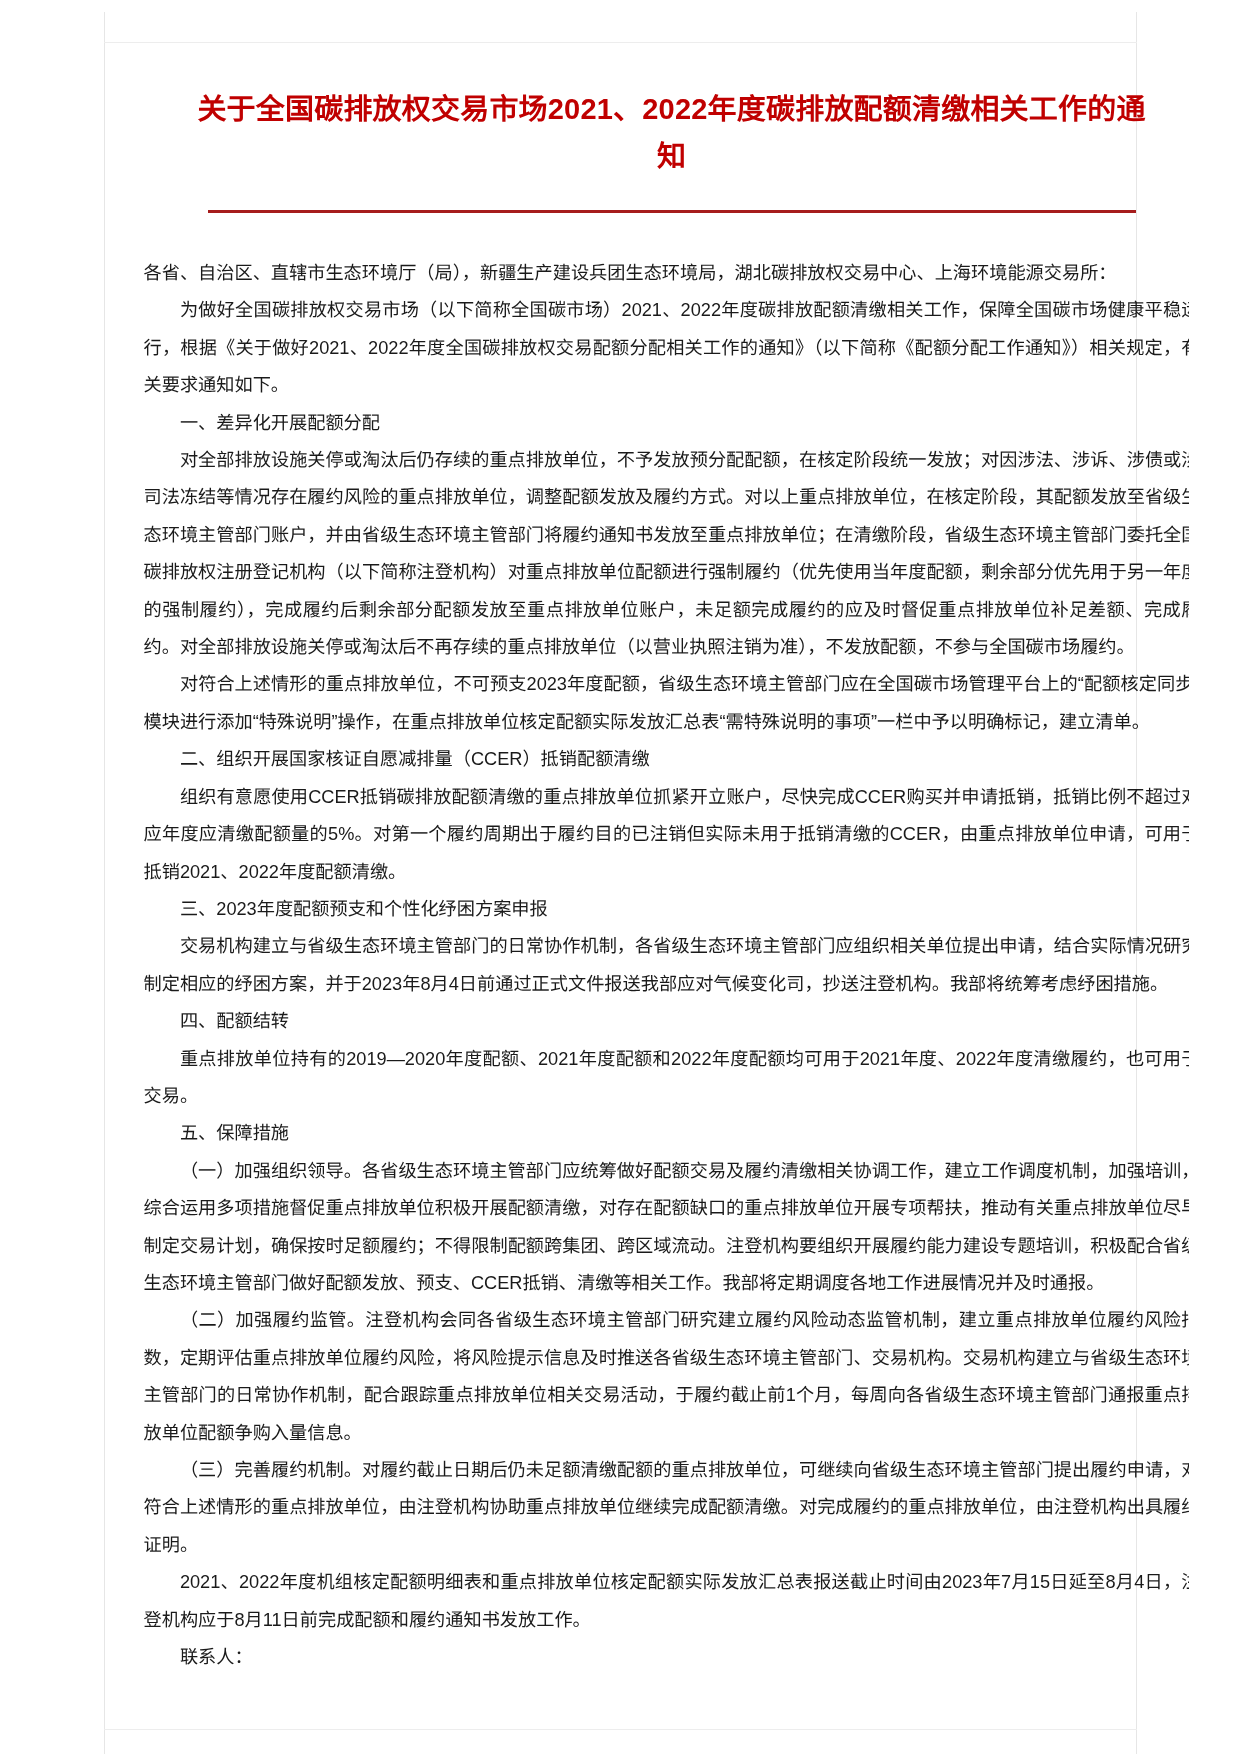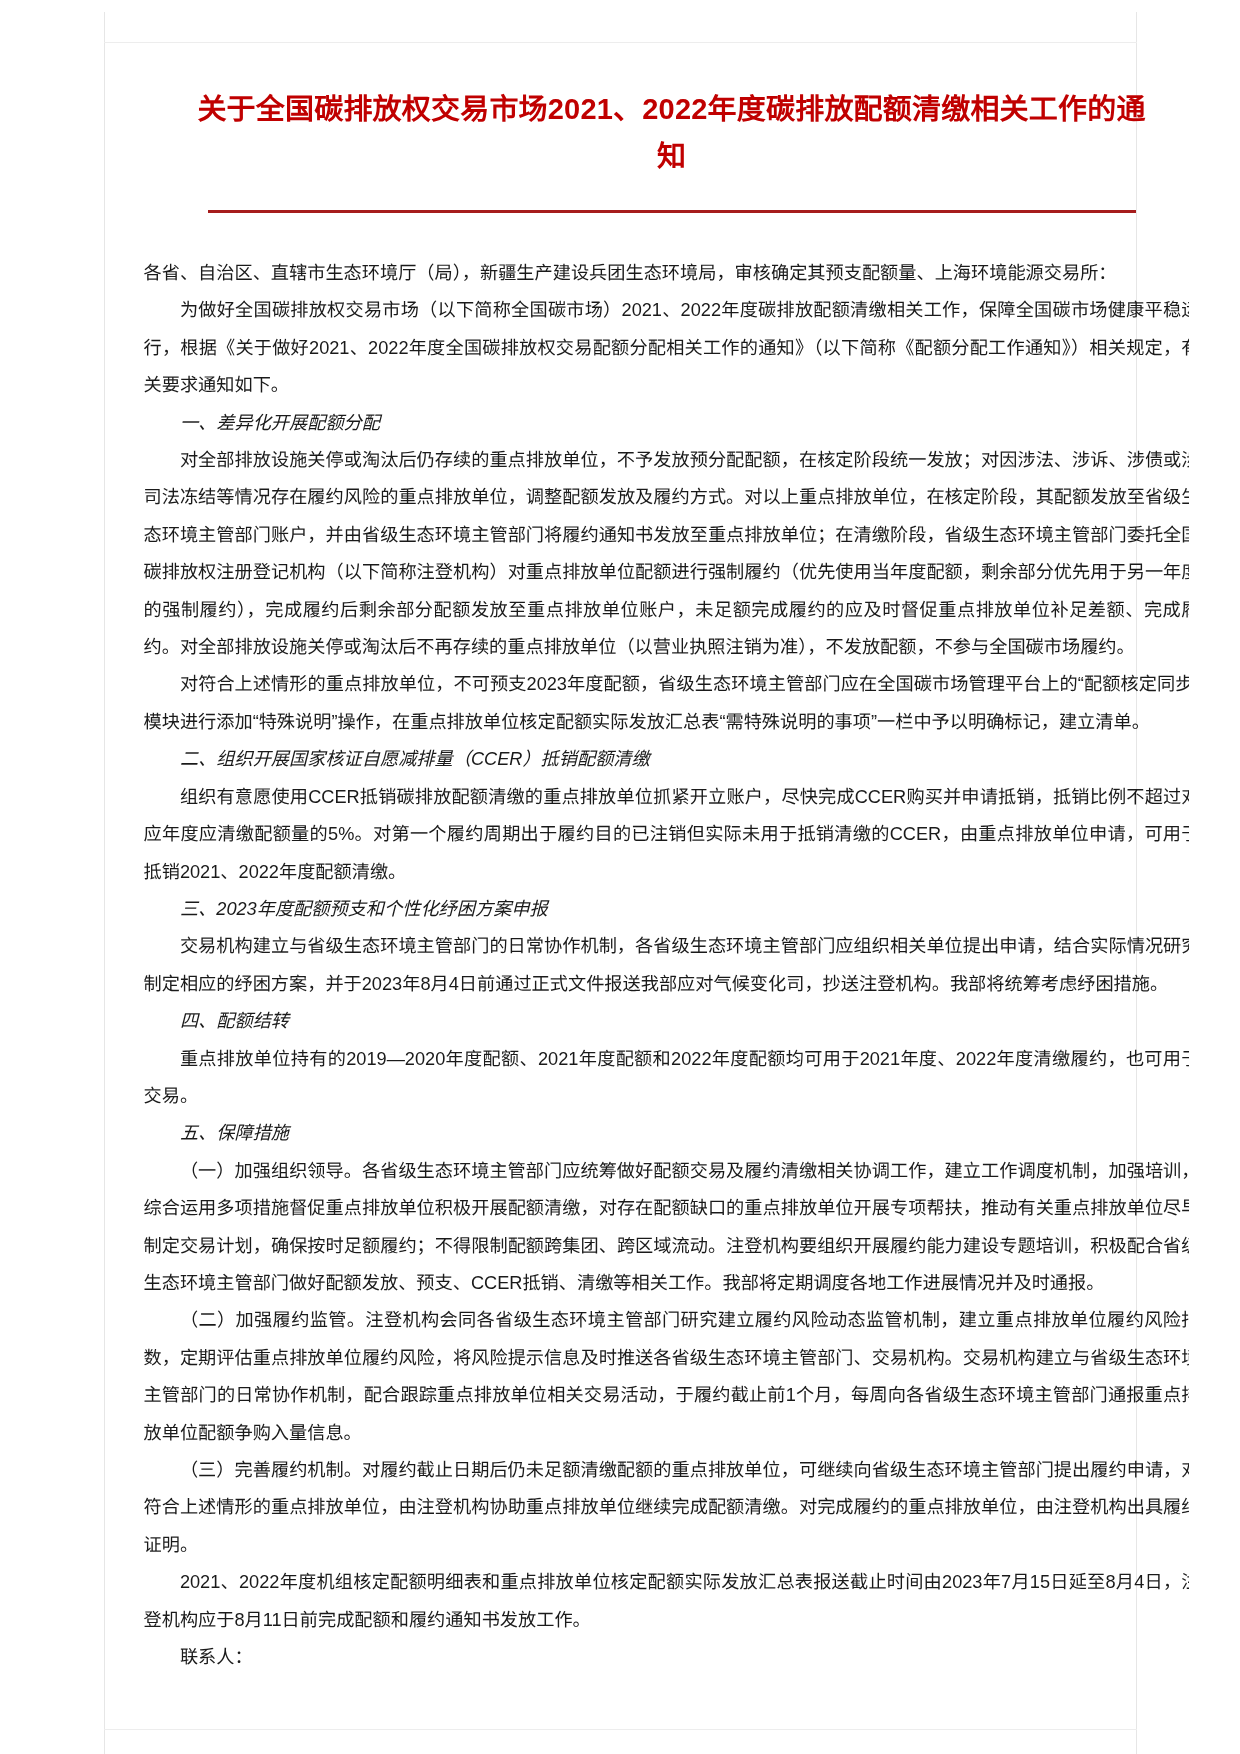--- a/index.html
+++ b/index.html
@@ -91,21 +91,20 @@
   }
 
   .para {
     margin: 0;
     text-indent: 2em;
     text-align: justify;
     text-justify: inter-ideograph;
   }
   .para.heading {
     text-indent: 2em;
-    font-style: italic;
   }
 
   
   .salutation {
     text-indent: 0;
   }
 </style>
 </head>
 <body>
 
@@ -117,21 +116,21 @@
   <div class="page-frame-bottom"></div>
 
   <div class="content">
 
     <h1 class="doc-title">关于全国碳排放权交易市场2021、2022年度碳排放配额清缴相关工作的通知</h1>
 
     <div class="title-rule"></div>
 
     <div class="body-block">
 
-      <p class="para salutation">各省、自治区、直辖市生态环境厅（局），新疆生产建设兵团生态环境局，审核确定其预支配额量、上海环境能源交易所：</p>
+      <p class="para salutation">各省、自治区、直辖市生态环境厅（局），新疆生产建设兵团生态环境局，湖北碳排放权交易中心、上海环境能源交易所：</p>
 
       <p class="para">为做好全国碳排放权交易市场（以下简称全国碳市场）2021、2022年度碳排放配额清缴相关工作，保障全国碳市场健康平稳运行，根据《关于做好2021、2022年度全国碳排放权交易配额分配相关工作的通知》（以下简称《配额分配工作通知》）相关规定，有关要求通知如下。</p>
 
       <p class="para heading">一、差异化开展配额分配</p>
 
       <p class="para">对全部排放设施关停或淘汰后仍存续的重点排放单位，不予发放预分配配额，在核定阶段统一发放；对因涉法、涉诉、涉债或涉司法冻结等情况存在履约风险的重点排放单位，调整配额发放及履约方式。对以上重点排放单位，在核定阶段，其配额发放至省级生态环境主管部门账户，并由省级生态环境主管部门将履约通知书发放至重点排放单位；在清缴阶段，省级生态环境主管部门委托全国碳排放权注册登记机构（以下简称注登机构）对重点排放单位配额进行强制履约（优先使用当年度配额，剩余部分优先用于另一年度的强制履约），完成履约后剩余部分配额发放至重点排放单位账户，未足额完成履约的应及时督促重点排放单位补足差额、完成履约。对全部排放设施关停或淘汰后不再存续的重点排放单位（以营业执照注销为准），不发放配额，不参与全国碳市场履约。</p>
 
       <p class="para">对符合上述情形的重点排放单位，不可预支2023年度配额，省级生态环境主管部门应在全国碳市场管理平台上的“配额核定同步”模块进行添加“特殊说明”操作，在重点排放单位核定配额实际发放汇总表“需特殊说明的事项”一栏中予以明确标记，建立清单。</p>
 
       <p class="para heading">二、组织开展国家核证自愿减排量（CCER）抵销配额清缴</p>

